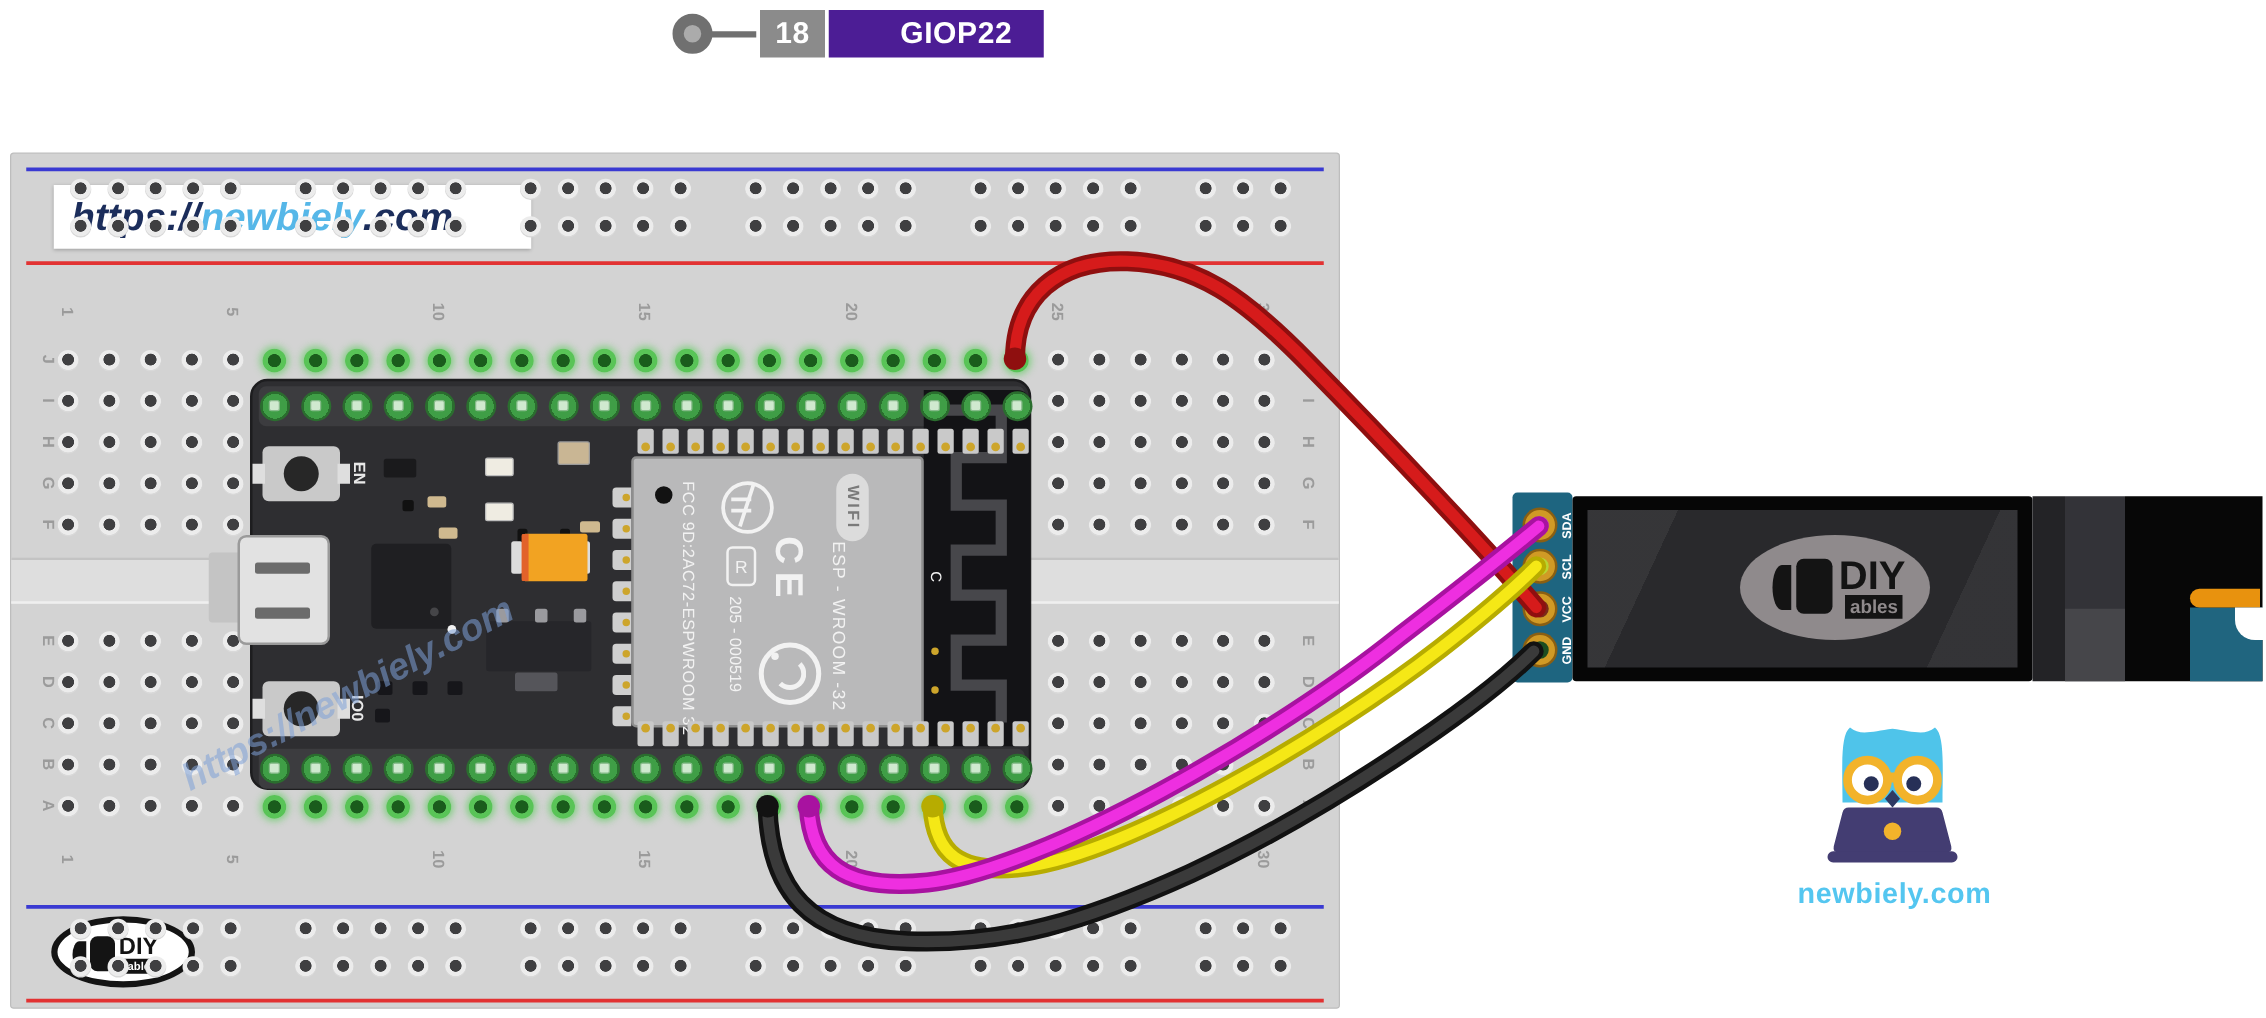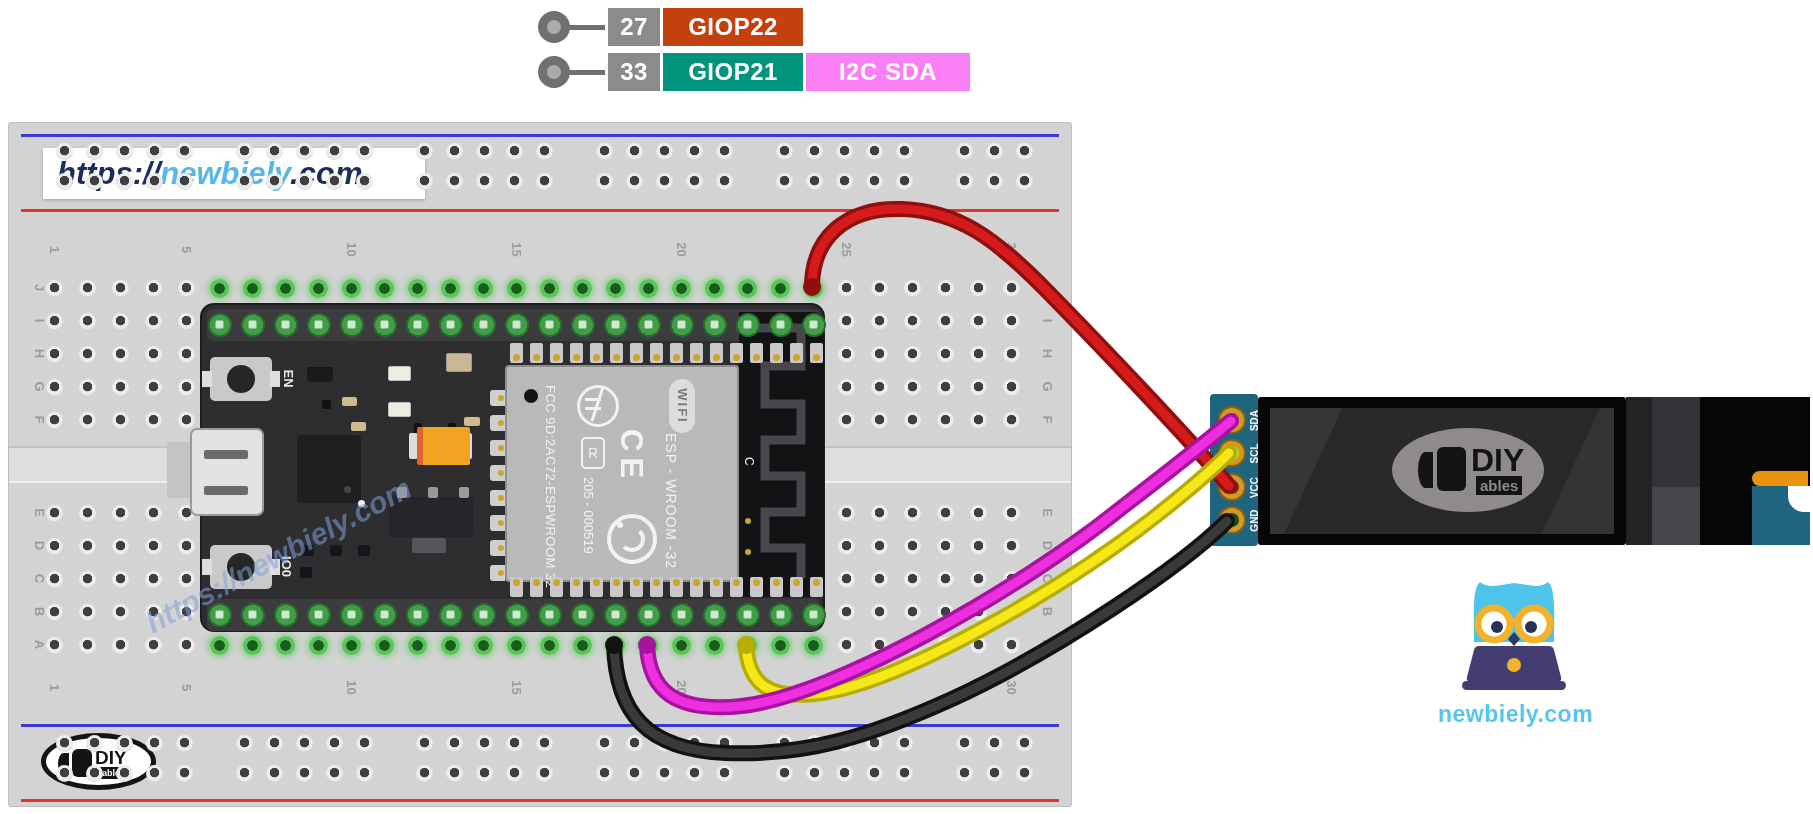--- a/index.html
+++ b/index.html
@@ -82,29 +82,22 @@
   svg.wires{position:absolute;left:0;top:0;z-index:5;pointer-events:none;}
 </style>
 </head>
 <body>
 
 <div class="stage">
 
   <div class="legend-row" style="top:8px">
     <div class="legend-circle"></div>
     <div class="legend-line"></div>
-    <div class="legend-box legend-pin" style="background: rgb(139, 139, 139);">27</div>
-    <div class="legend-box legend-gpio" style="background: #c2410c;">GIOP22</div>
-  </div>
-  <div class="legend-row" style="top:53px">
-    <div class="legend-circle"></div>
-    <div class="legend-line"></div>
-    <div class="legend-box legend-pin" style="background: rgb(139, 139, 139);">33</div>
-    <div class="legend-box legend-gpio" style="background: rgb(0, 148, 124);">GIOP21</div>
-    <div class="legend-box legend-sig" style="background: rgb(251, 128, 245);">I2C SDA</div>
+    <div class="legend-box legend-pin" style="background: rgb(139, 139, 139);">18</div>
+    <div class="legend-box legend-gpio" style="background: #4c1d95; padding-left: 32px;">GIOP22</div>
   </div>
 
   <div class="abs breadboard" id="breadboard">
     <div class="rail-line rail-blue" style="top:11px"></div>
     <div class="rail-line rail-red" style="top:86px"></div>
     <div class="rail-line rail-blue" style="top:601px"></div>
     <div class="rail-line rail-red" style="top:676px"></div>
     <div class="channel"></div>
 
     <div class="url-box">

